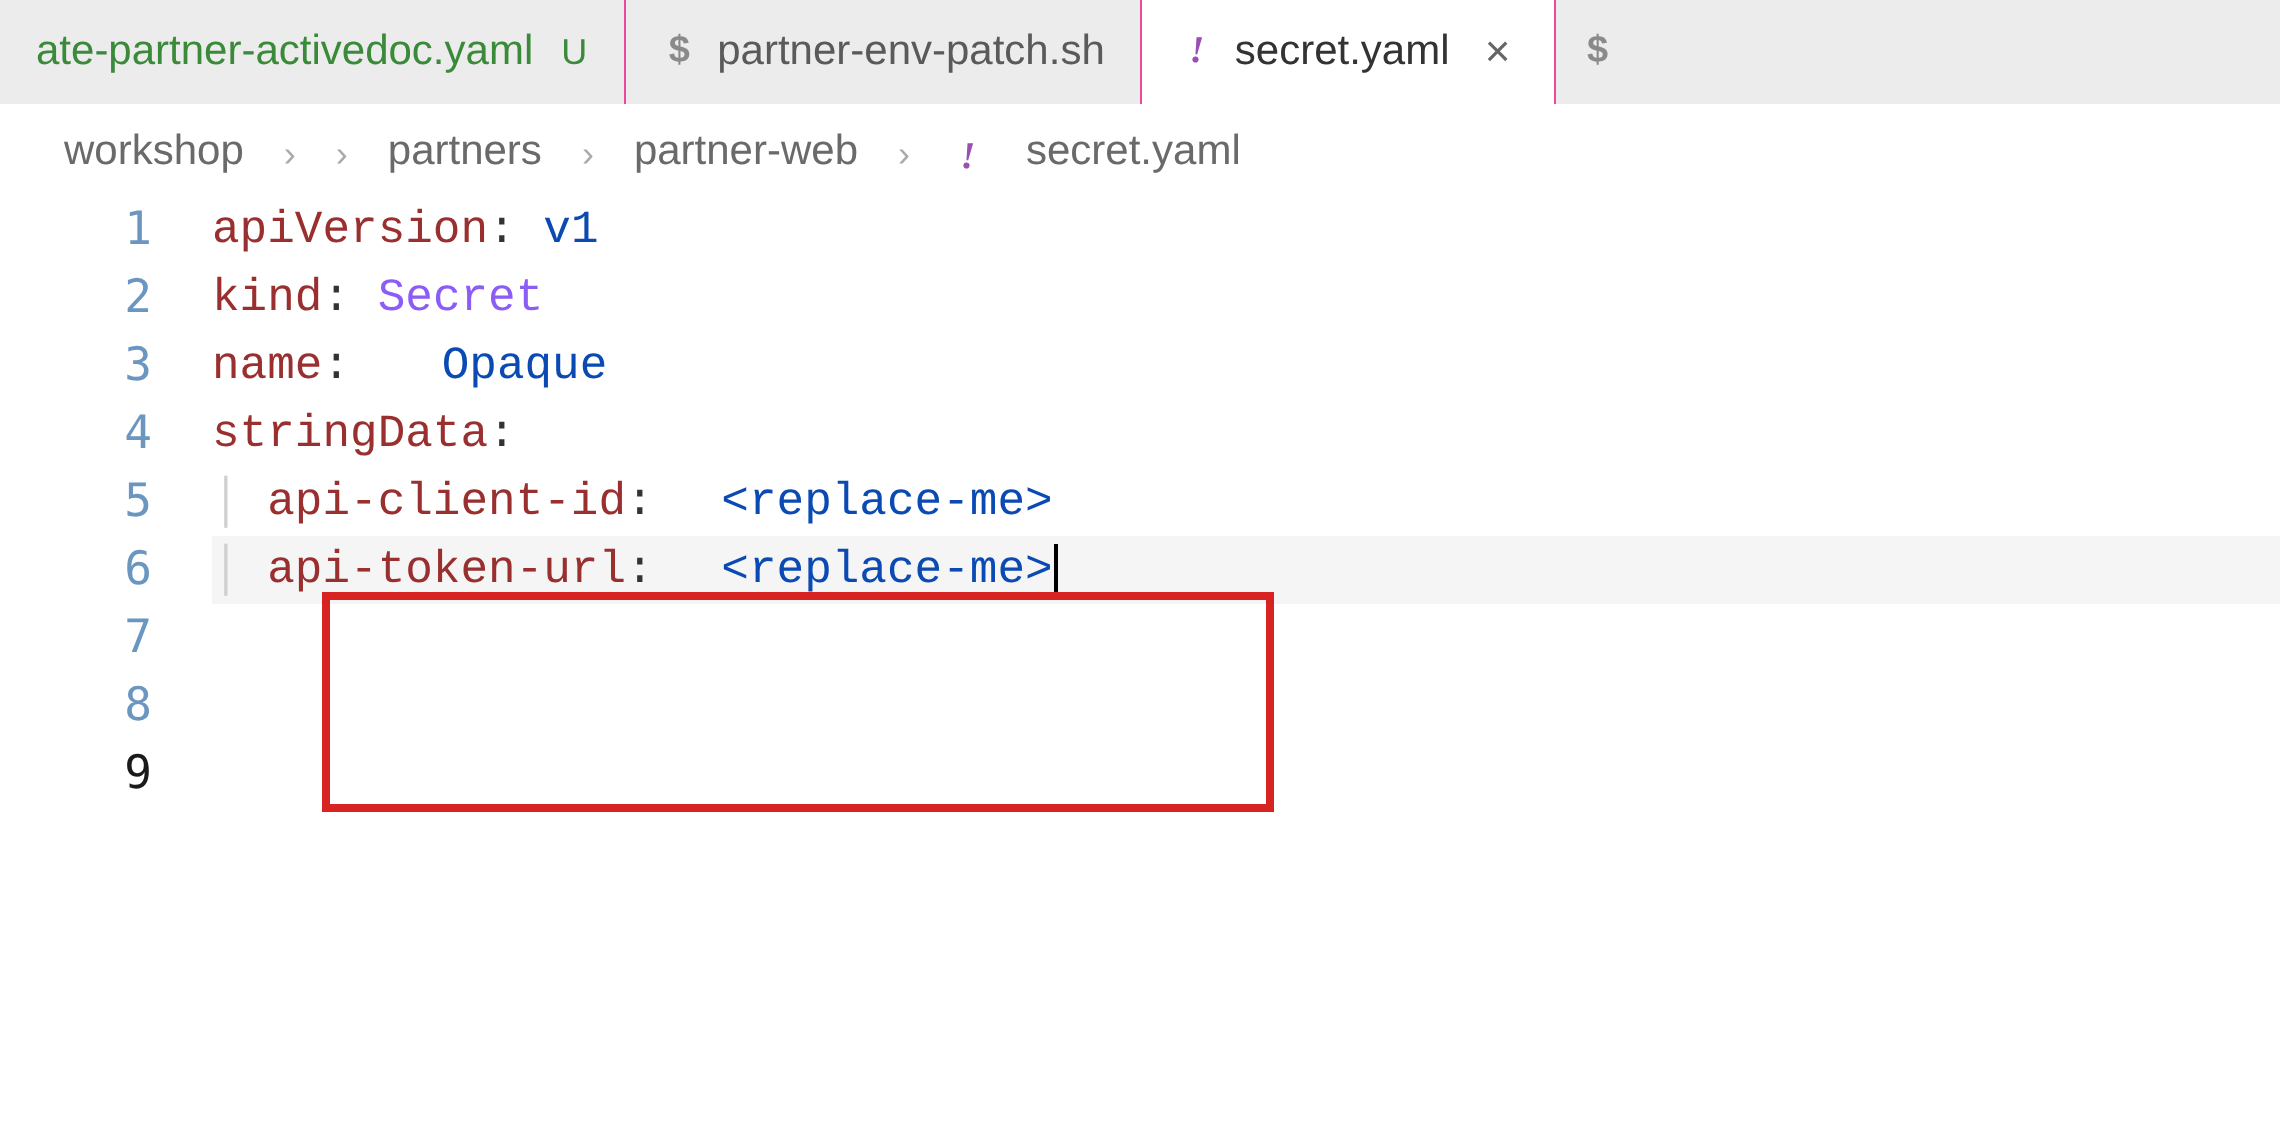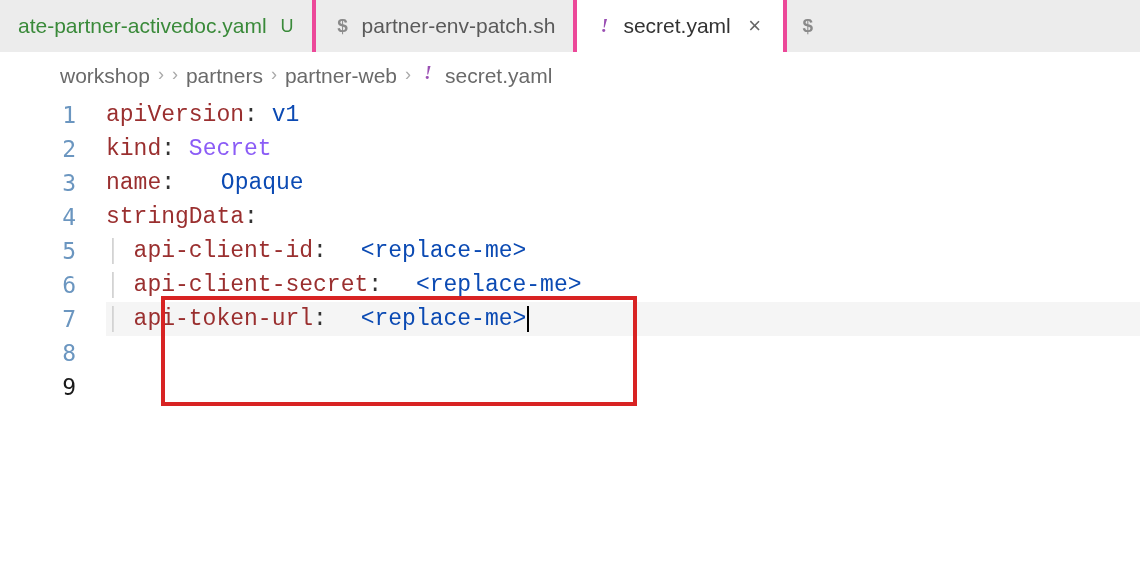--- a/index.html
+++ b/index.html
@@ -20,21 +20,21 @@
       height: 52px;
       align-items: stretch;
     }
     .tab {
       display: flex;
       align-items: center;
       padding: 0 18px;
       font-size: 21px;
       gap: 10px;
       cursor: pointer;
-      border-right: 4px solid #ec4899;
+      border-right: 1px solid #ec4899;
       color: #5a5a5a;
     }
     .tab.active {
       background: #ffffff;
       color: #333;
     }
     .tab.first {
       color: #3a8a3a;
     }
     .tab-icon {
@@ -76,23 +76,23 @@
       font-size: 19px;
     }
     .editor-pane {
       background: #ffffff;
       height: calc(100% - 52px);
       display: flex;
       flex-direction: column;
     }
     .breadcrumb {
       display: flex;
-      align-items: flex-start;
-      gap: 8px;
-      padding: 12px 24px 10px 60px;
+      align-items: flex-end;
+      gap: 20px;
+      padding: 12px 24px 10px 32px;
       font-size: 21px;
       color: #6a6a6a;
     }
     .breadcrumb-sep {
       color: #aaa;
       font-size: 18px;
     }
     .breadcrumb .tab-icon.yaml {
       font-size: 19px;
     }
@@ -209,19 +209,18 @@
           <div class="ln">7</div>
           <div class="ln">8</div>
           <div class="ln current">9</div>
         </div>
       <div class="code-lines" id="codelines">
           <div class="line"><span class="k-key">apiVersion</span><span class="k-punct">:</span> <span class="k-val-v1">v1</span></div>
           <div class="line"><span class="k-key">kind</span><span class="k-punct">:</span> <span class="k-val-secret">Secret</span></div>
           <div class="line"><span class="k-key">name</span><span class="k-punct">:</span> <span class="k-val-opaque">Opaque</span></div>
           <div class="line"><span class="k-key">stringData</span><span class="k-punct">:</span></div>
           <div class="line"><span class="indent-guide">│ </span><span class="k-key">api-client-id</span><span class="k-punct">:</span> <span class="k-replace">&lt;replace-me&gt;</span></div>
-          <div class="line"><span class="indent-guide">│ </span><span class="k-key">api-client-secret</span><span class="k-punct">:</span> <span class="k-replace">&lt;replace-me&gt;</span></div>
           <div class="line current"><span class="indent-guide">│ </span><span class="k-key">api-token-url</span><span class="k-punct">:</span> <span class="k-replace">&lt;replace-me&gt;</span><span class="cursor"></span></div>
         </div>
     </div>
     <div class="highlight-box"></div>
   </div>
 </div>
 
 </body></html>

